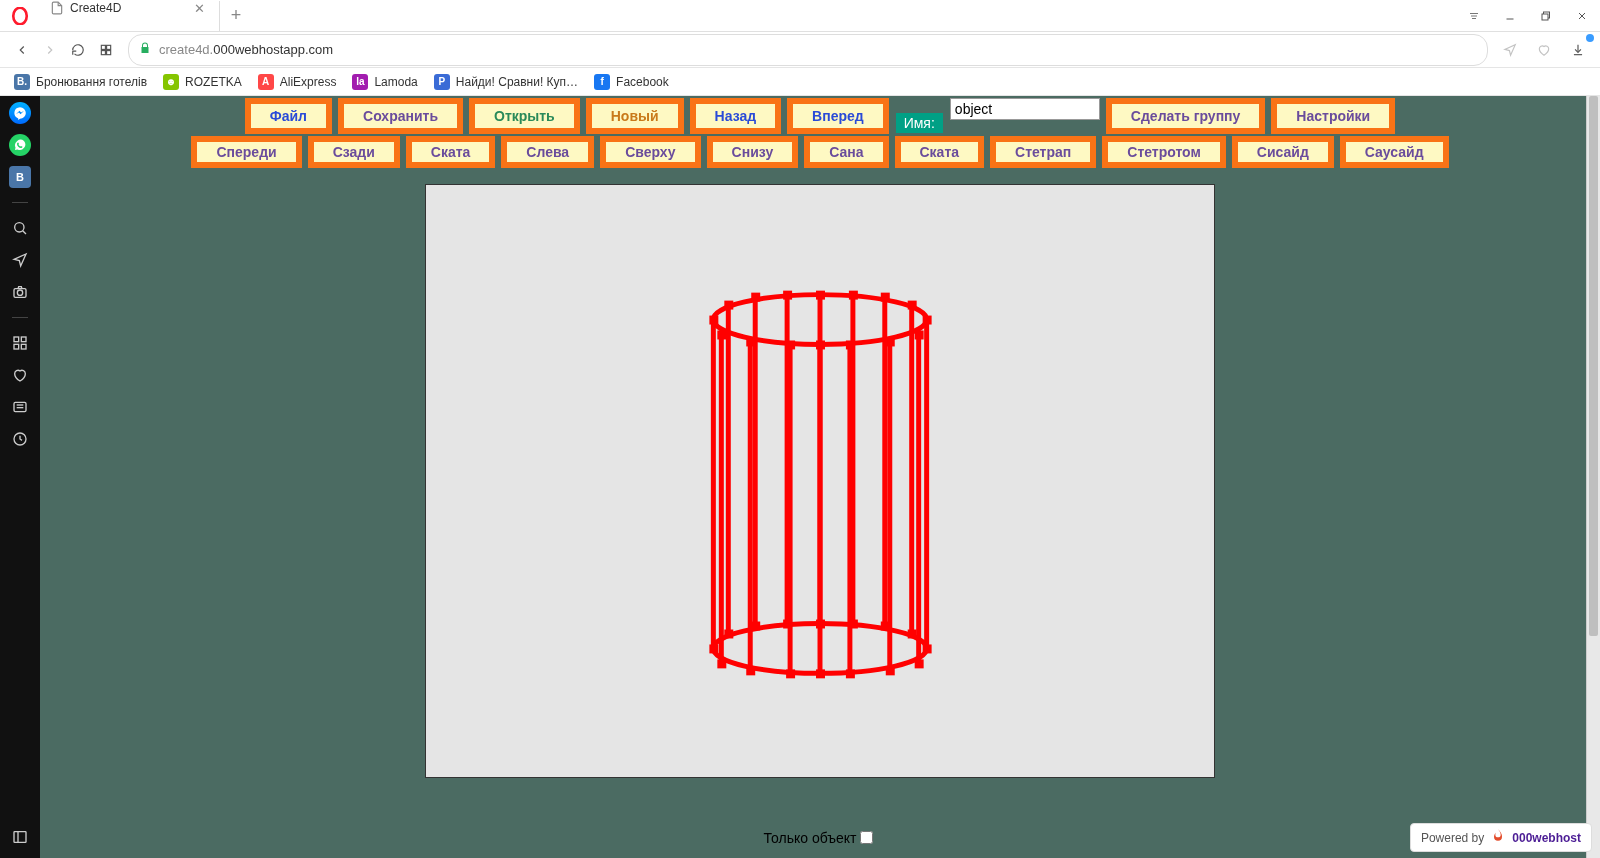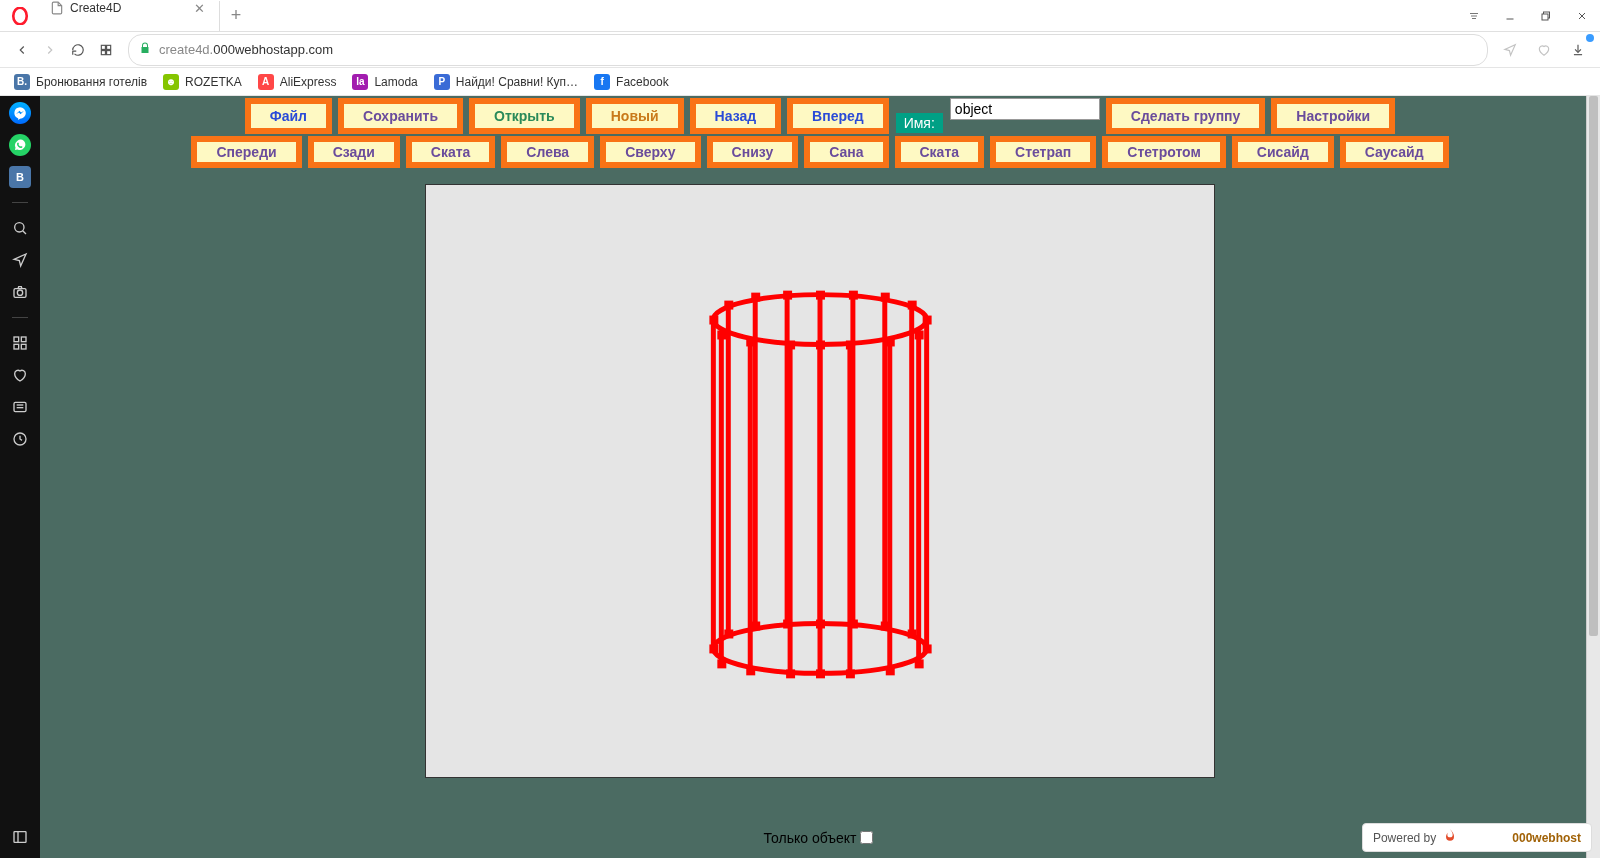--- a/index.html
+++ b/index.html
@@ -57,21 +57,21 @@
   .tinput { background: #fff; border: 1px solid #999; height: 22px; width: 150px; padding: 0 4px; font-size: 14px; }
 
   
   .canvas-frame { margin-top: 16px; width: 790px; height: 594px; background: #e5e5e5; border: 1px solid #333; display: flex; align-items: center; justify-content: center; }
   .cyl-svg { width: 100%; height: 100%; }
 
   .bottom-opt { margin-top: 50px; font-size: 14px; display: flex; align-items: center; color: #000; }
 
   
   .hosting-badge { position: absolute; right: 8px; bottom: 6px; background: #fff; border: 1px solid #ddd; border-radius: 4px; padding: 4px 10px; font-size: 12px; color: #555; display: flex; align-items: center; gap: 6px; }
-  .hosting-badge b { color: #a16207; margin-left: 48px; }
+  .hosting-badge b { color: #4c1d95; }
   .hosting-badge .flame { color: #e34b2a; }
 
   
   .page-scrollbar { position: absolute; right: 0; top: 0; bottom: 0; width: 14px; background: #e8e8e8; border-left: 1px solid #ccc; }
   .page-scrollbar .thumb { position: absolute; left: 2px; right: 2px; top: 0; height: 540px; background: #bfbfbf; border-radius: 2px; }
 </style>
 </head>
 <body>
 
 <div class="title-bar">

